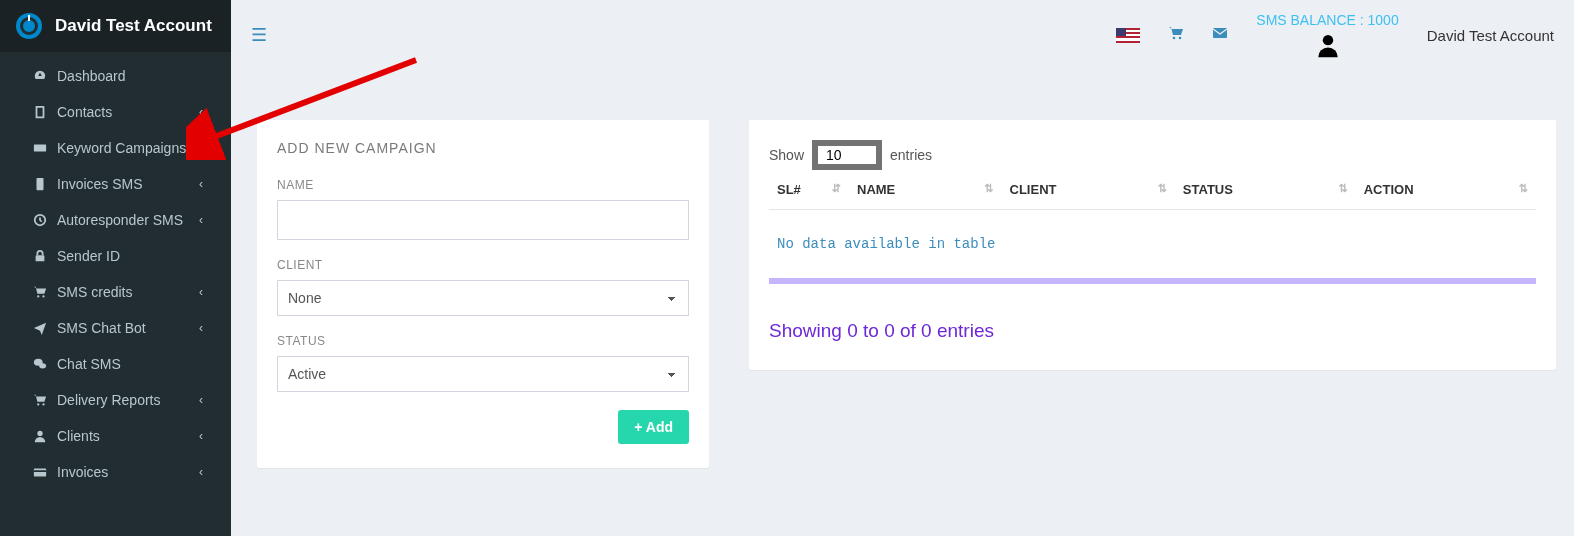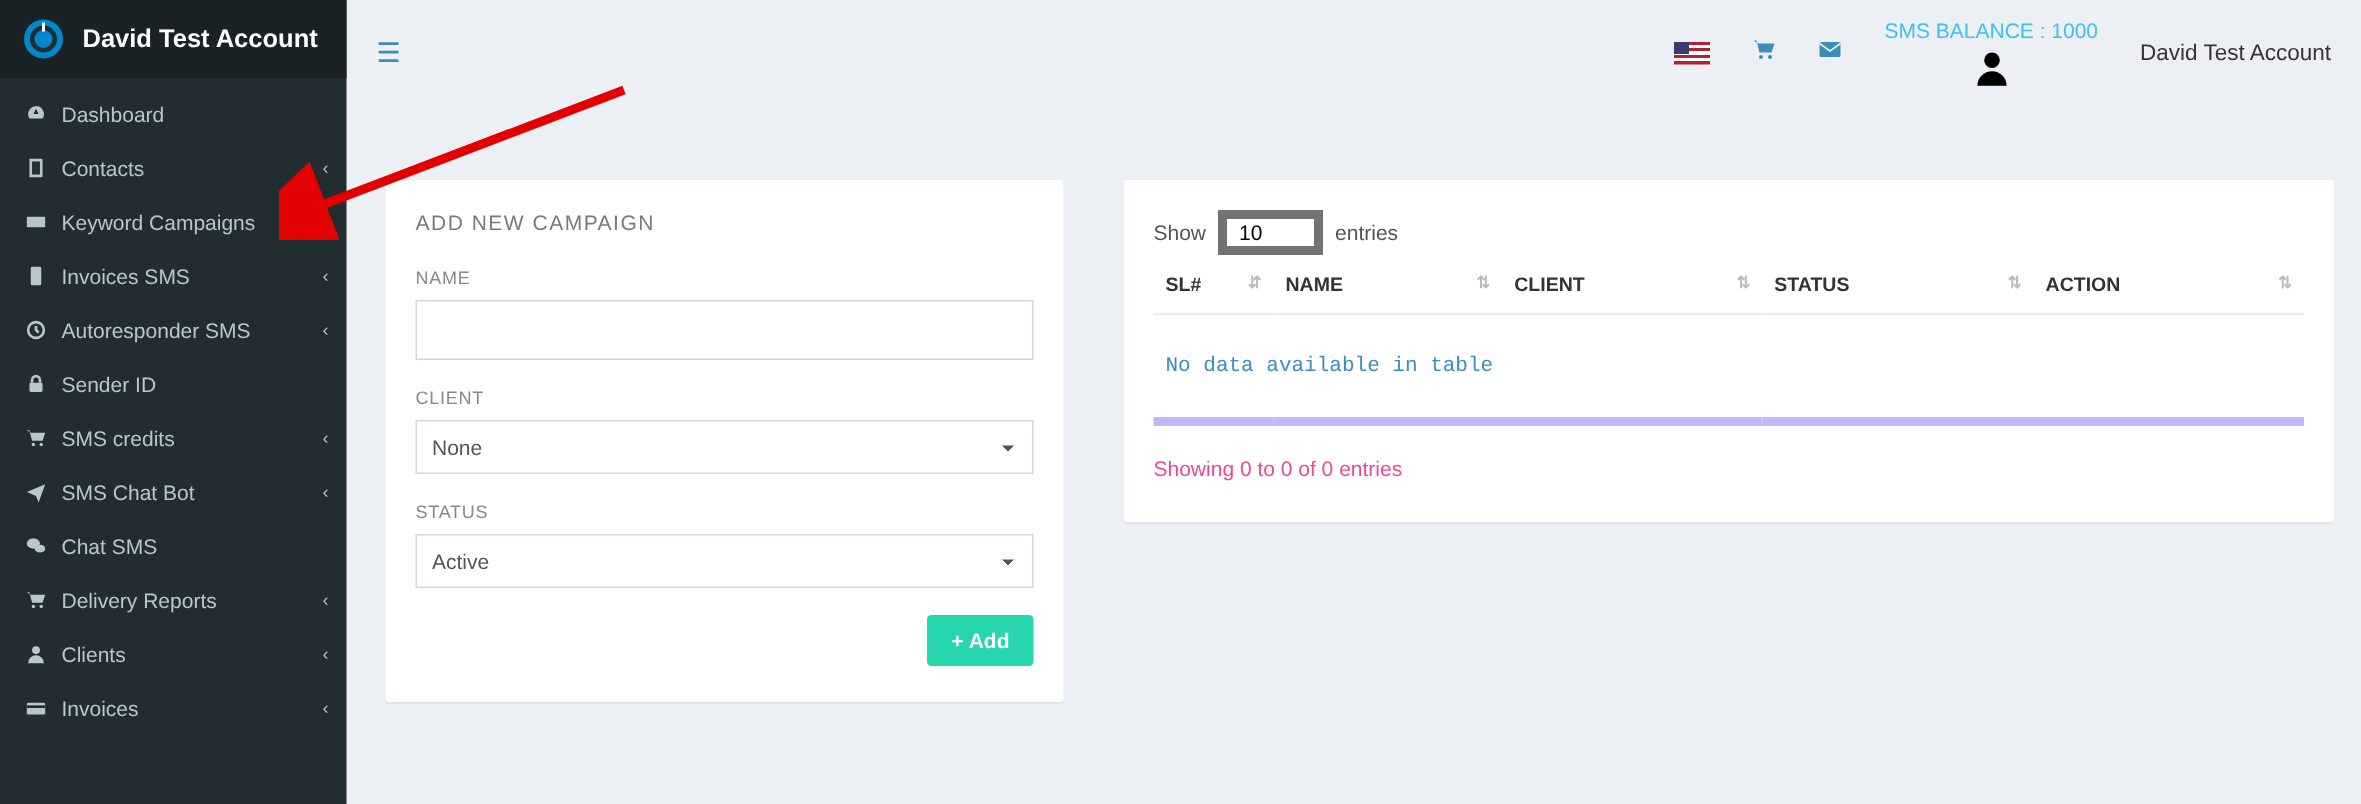--- a/index.html
+++ b/index.html
@@ -1,21 +1,21 @@
 <!DOCTYPE html>
 <html><head>
 <meta charset="utf-8">
 <style>
 * { margin: 0; padding: 0; box-sizing: border-box; font-family: Arial, sans-serif; }
 body { background: #ecf0f5; width: 1574px; height: 536px; overflow: hidden; }
 
 .sidebar { width: 231px; height: 536px; background: #222d32; float: left; color: #b8c7ce; }
 .brand { display: flex; align-items: center; padding: 12px 15px; color: #fff; font-weight: bold; font-size: 17px; background:#1a2226; }
 .brand svg { margin-right: 12px; }
-.menu { list-style: none; padding: 6px 0; }
+.menu { list-style: none; padding: 6px 16px; }
 .menu li { display: flex; align-items: center; padding: 10px 15px; font-size: 14px; cursor: pointer; position: relative; }
 .menu li .micon { width: 18px; display: inline-flex; justify-content: center; margin-right: 8px; }
 .menu li .chev { position: absolute; right: 12px; font-size: 12px; }
 
 .topbar { margin-left: 231px; height: 70px; background: #ecf0f5; display: flex; align-items: center; padding: 0 20px; }
 .hamburger { color: #3c8dbc; font-size: 18px; cursor: pointer; }
 .topbar-right { margin-left: auto; display: flex; align-items: center; gap: 28px; }
 .flag { width: 24px; height: 15px; background: linear-gradient(to bottom, #b22234 0%, #b22234 14%, #fff 14%, #fff 28%, #b22234 28%, #b22234 42%, #fff 42%, #fff 56%, #b22234 56%, #b22234 70%, #fff 70%, #fff 84%, #b22234 84%); position: relative; }
 .flag::before { content:""; position:absolute; top:0; left:0; width:10px; height:8px; background:#3c3b6e; }
 .tb-icon { color: #3c8dbc; font-size: 16px; }
@@ -42,21 +42,21 @@
 .tbl-controls { display: flex; align-items: center; font-size: 14px; color: #555; }
 .tbl-controls .entries { display:flex; align-items:center; gap:4px; }
 .tbl-controls input.showcount { width: 70px; height: 30px; border: 6px solid #737373; padding: 0 8px; margin: 0 4px; font-size:14px; }
 .tbl-controls .search { margin-left: auto; }
 .tbl-controls .search input { width: 184px; height: 28px; border: 1px solid #d2d6de; margin-left: 6px; padding: 0 6px; }
 
 table.dt { width: 100%; border-collapse: collapse; }
 table.dt th { text-align: left; font-size: 13px; font-weight: bold; color: #333; padding: 12px 8px; border-bottom: 1px solid #e5e5e5; position: relative; }
 table.dt th .sorter { float: right; color: #bbb; font-size: 11px; }
 table.dt td { padding: 26px 8px; color: #3c8dbc; font-size: 14px; border-bottom: 6px solid #c4b5fd; font-family: Liberation Mono, monospace; }
-.info-line { margin-top: 20px; font-size: 14px; color: #ec4899; }
+.info-line { margin-top: 36px; font-size: 19px; color: #6d28d9; }
 
 .arrow-annotation { position: absolute; left: 186px; top: 50px; pointer-events:none; }
 </style>
 </head>
 <body>
 
 <div class="sidebar">
   <div class="brand">
     <svg width="28" height="28" viewBox="0 0 28 28">
         <circle cx="14" cy="14" r="13" fill="#0088cc"></circle>

